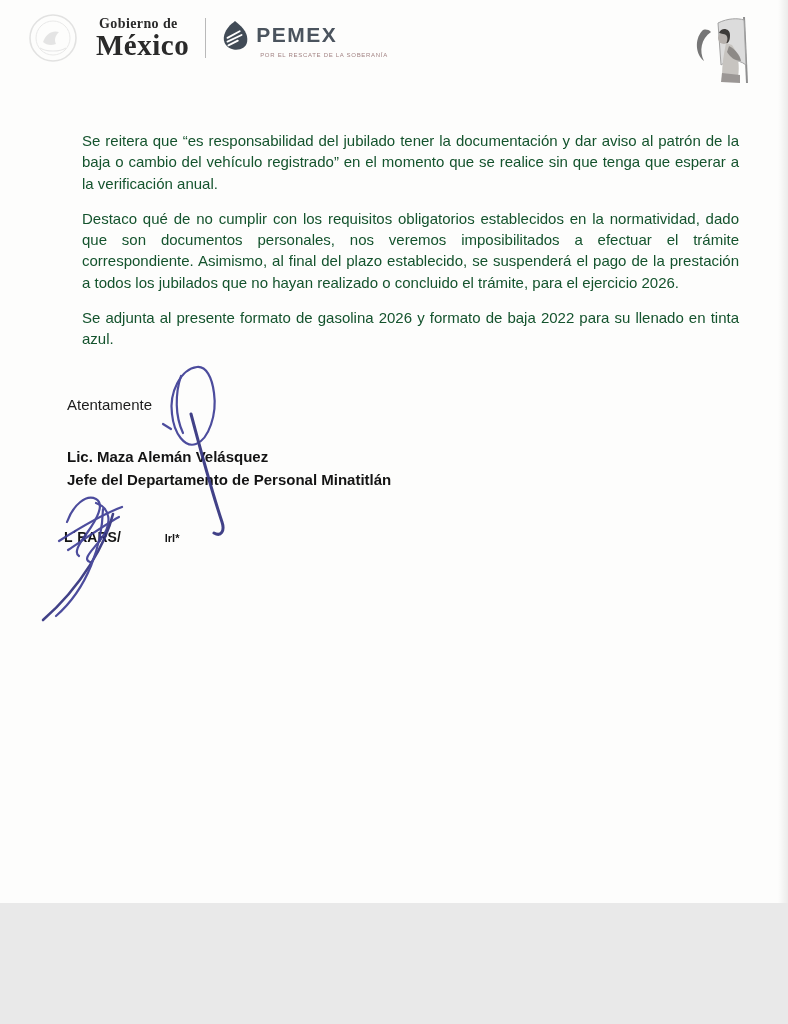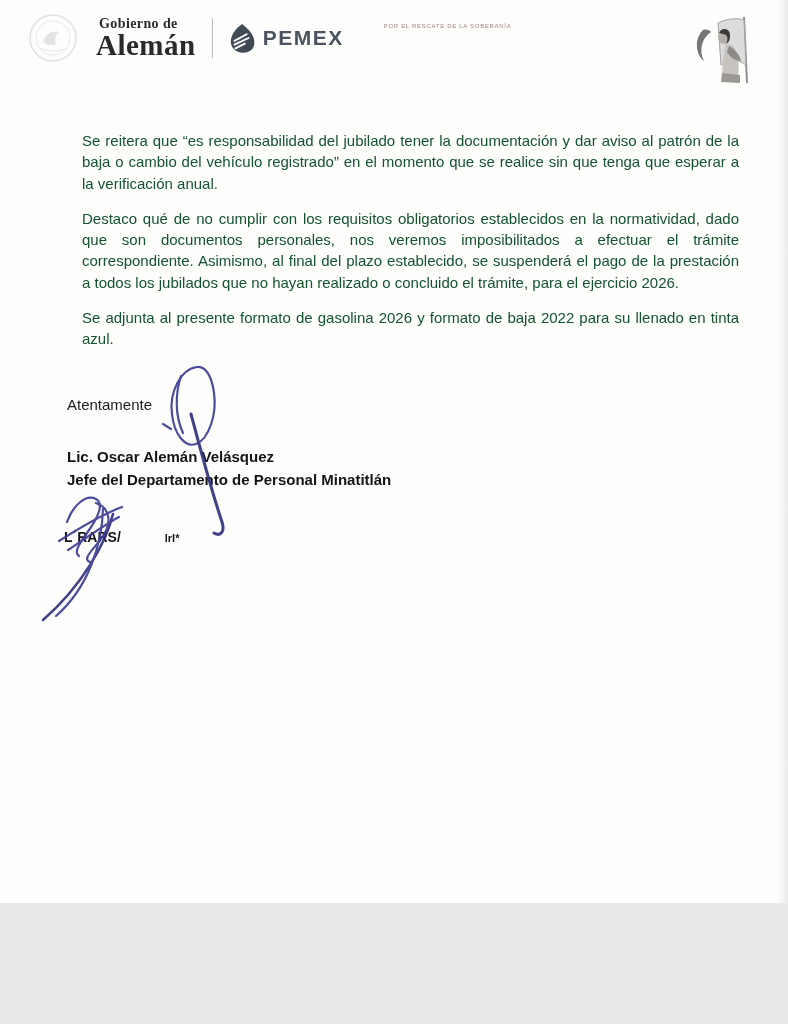--- a/index.html
+++ b/index.html
@@ -14,21 +14,21 @@
     pointer-events:none;
   }
 
   
   .header-left{position:absolute;top:12px;left:26px;display:flex;align-items:center;}
   .seal{width:66px;height:52px;opacity:.45;}
   .gob-text{margin-left:4px;font-family:"Liberation Serif", serif;color:#2a2a2a;}
   .gob-line1{font-size:14px;font-weight:700;letter-spacing:.4px;margin-left:3px;}
   .gob-line2{font-size:29px;font-weight:700;line-height:.95;letter-spacing:.5px;}
   .hdr-divider{width:1px;height:40px;background:#b9b9b9;margin:0 14px 0 16px;}
-  .pemex{display:flex;flex-direction:row;}
+  .pemex{display:flex;flex-direction:column;}
   .pemex-row{display:flex;align-items:center;}
   .pemex-word{font-size:21px;font-weight:700;letter-spacing:1.5px;color:#4b545e;margin-left:6px;}
   .pemex-tagline{font-size:6px;letter-spacing:.7px;color:#a28383;margin:1px 0 0 40px;white-space:nowrap;}
   .flag-figure{position:absolute;top:13px;right:26px;width:74px;height:74px;}
 
   
   .meta{position:absolute;top:82px;right:64px;text-align:right;font-size:12.5px;font-weight:700;line-height:1.3;color:#141414;}
 
   
   .body-text{position:absolute;top:130px;left:82px;width:657px;font-size:15px;line-height:1.42;text-align:justify;color:#14532d;}
@@ -58,21 +58,21 @@
 
   <div class="header-left">
     <svg class="seal" viewBox="0 0 66 52">
       <circle cx="27" cy="26" r="23" fill="none" stroke="#c2c2c2" stroke-width="1.6"></circle>
       <circle cx="27" cy="26" r="17" fill="none" stroke="#cfcfcf" stroke-width="1"></circle>
       <path d="M17 30 C20 22 26 18 33 20 C29 24 28 28 30 32 C25 34 20 33 17 30 Z" fill="#c8c8c8"></path>
       <path d="M14 36 C20 40 34 40 40 36" fill="none" stroke="#cfcfcf" stroke-width="1.2"></path>
     </svg>
     <div class="gob-text">
       <div class="gob-line1">Gobierno de</div>
-      <div class="gob-line2">Alemán</div>
+      <div class="gob-line2">México</div>
     </div>
     <div class="hdr-divider"></div>
     <div class="pemex">
       <div class="pemex-row">
         <svg width="30" height="32" viewBox="0 0 32 34">
           <path d="M16 2 C26 10 30 16 29 24 C28 31 21 33.5 14.5 32.5 C7 31 2.5 25 4.5 17 C6.5 10 11 6 16 2 Z" fill="#414b56"></path>
           <path d="M8 20 L21 13 M8 24 L23 17 M9 28 L19 23" stroke="#ffffff" stroke-width="2" fill="none" stroke-linecap="round"></path>
         </svg>
         <span class="pemex-word">PEMEX</span>
       </div>
@@ -94,21 +94,21 @@
 
   <div class="body-text">
     <p>Se reitera que “es responsabilidad del jubilado tener la documentación y dar aviso al patrón de la baja o cambio del vehículo registrado” en el momento que se realice sin que tenga que esperar a la verificación anual.</p>
     <p>Destaco qué de no cumplir con los requisitos obligatorios establecidos en la normatividad, dado que son documentos personales, nos veremos imposibilitados a efectuar el trámite correspondiente. Asimismo, al final del plazo establecido, se suspenderá el pago de la prestación a todos los jubilados que no hayan realizado o concluido el trámite, para el ejercicio 2026.</p>
     <p>Se adjunta al presente formato de gasolina 2026 y formato de baja 2022 para su llenado en tinta azul.</p>
   </div>
 
   <div class="closing">Atentamente</div>
 
   <div class="name-block">
-    <div>Lic. Oscar Alemán Velásquez</div>
+    <div>Lic. Maza Alemán Velásquez</div>
     <div>Jefe del Departamento de Personal Minatitlán</div>
   </div>
 
   <div class="initials">
     <span class="big">L´RARS/</span><span class="small">lrl*</span>
   </div>
 
   <svg class="sig-overlay" viewBox="0 0 788 1024">
     <g fill="none" stroke="#3e3e95" stroke-width="2.2" stroke-linecap="round" opacity="0.92">
 

